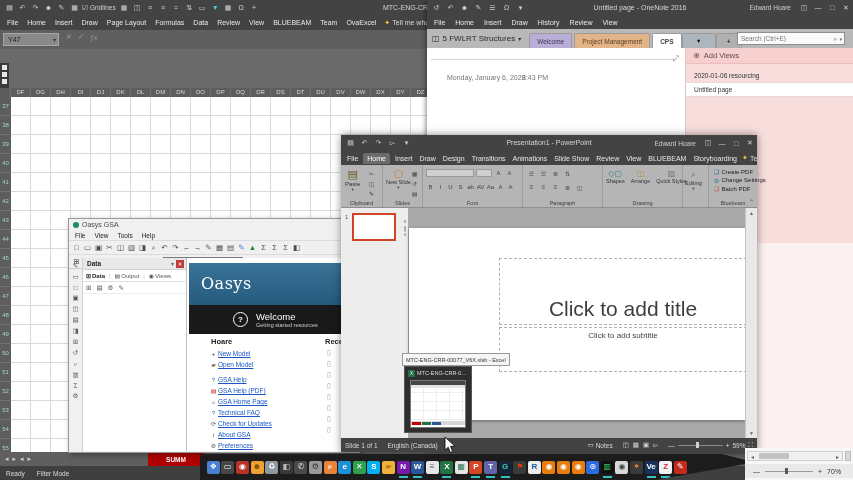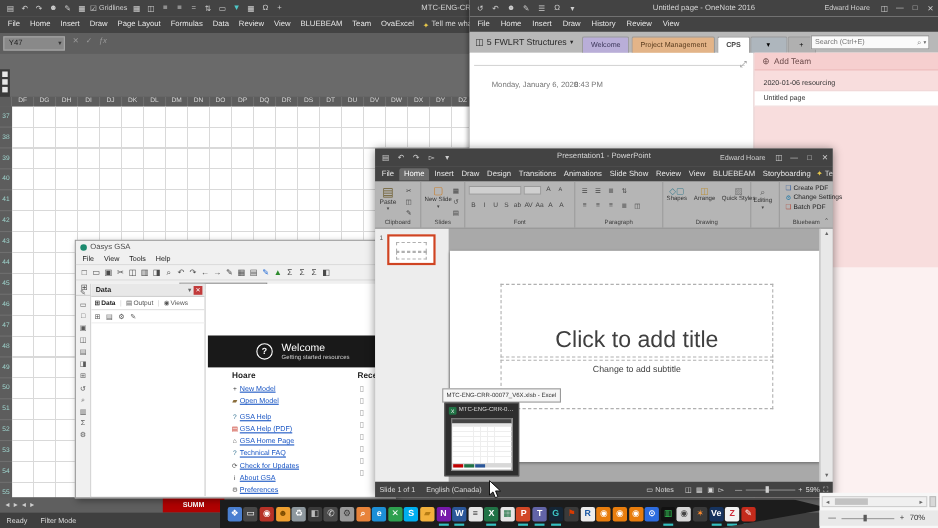--- a/index.html
+++ b/index.html
@@ -33,21 +33,21 @@
   
   .gsa-ico{width:11px;height:11px;font-size:7.5px;color:#4a4a4a;display:inline-flex;align-items:center;justify-content:center;}
   .gsa-link{display:flex;align-items:center;height:11px;}
   .gsa-link .glyph{width:9px;font-size:6px;text-align:center;color:#555;}
   .gsa-link .lbl{font-size:6.5px;color:#1a56c4;text-decoration:underline;white-space:nowrap;}
   .recent-doc{height:11px;font-size:7px;color:#999;}
   
   .tb-ico{position:relative;width:13px;height:13px;margin:0 .8px;border-radius:2px;display:inline-flex;align-items:center;justify-content:center;font-size:8px;font-weight:bold;color:#fff;flex:0 0 auto;}
   .tb-ico .g{line-height:1;}
   .tb-ico.running::after{content:"";position:absolute;left:2px;right:2px;bottom:-4px;height:2px;background:#35c1c1;}
-  .dash{border:1px dashed #b0b0b0;}
+  .dash{border:1px dashed #b0b0b0;margin-left:44px;}
 </style>
 </head>
 <body>
 
 <div id="screen">
 
   <div class="abs" style="inset:0;background:#6a6a6a;">
 
     <div class="abs flex o-titlebar" style="left:0;top:0;width:100%;height:15px;padding-left:4px;box-sizing:border-box;">
       <div class="flex qat" style="gap:2px;">
@@ -316,21 +316,21 @@
       <div class="abs" style="left:4px;top:11px;width:246px;height:1px;background:#d5d5d5;"></div>
       <span class="abs" style="left:20px;top:26px;font-size:7px;color:#757575;">Monday, January 6, 2020</span>
       <span class="abs" style="left:95px;top:26px;font-size:7px;color:#757575;">8:43 PM</span>
       <span class="abs" style="right:6px;top:6px;font-size:8px;color:#8a8a8a;">⤢</span>
     </div>
 
     <div class="abs" style="left:258px;top:48px;width:168px;height:404px;background:#fcf1f1;border-left:1px solid #e0c6c6;box-sizing:border-box;">
       <div style="background:#f8dddd;height:195px;">
         <div class="flex" style="height:15px;background:#f6cfcf;border-bottom:1px solid #eebdbd;padding-left:7px;gap:4px;">
           <span style="font-size:8px;color:#6b4a4a;">⊕</span>
-          <span style="font-size:7.5px;color:#6b4a4a;">Add Team</span>
+          <span style="font-size:7.5px;color:#6b4a4a;">Add Views</span>
         </div>
         <div style="height:5px;"></div>
         <div>
 
         <div class="on-page" style="background: rgb(248, 221, 221);">
               <span>2020-01-06 resourcing</span>
             </div>
             <div class="on-page" style="background: rgb(255, 255, 255);">
               <span>Untitled page</span>
             </div>
@@ -504,20 +504,23 @@
       <div class="flex" style="height:11px;border-bottom:1px solid #eee;padding-left:3px;gap:5px;">
 
       <span style="font-size:6.5px;color:#555;"><span>⊞</span></span>
           <span style="font-size:6.5px;color:#555;"><span>▤</span></span>
           <span style="font-size:6.5px;color:#555;"><span>⚙</span></span>
           <span style="font-size:6.5px;color:#555;"><span>✎</span></span>
         </div>
     </div>
 
     <div class="abs" style="left:118px;top:39px;right:0;bottom:1px;background:#fff;overflow:hidden;">
+      <div class="abs" style="left:2px;top:5px;right:4px;height:42px;background:linear-gradient(#3a7396,#255a7d);">
+        <span style="position:absolute;left:12px;top:11px;font-family:'DejaVu Serif',serif;font-size:16px;color:#fff;letter-spacing:.5px;">Oasys</span>
+      </div>
       <div class="abs flex" style="left:2px;top:47px;right:4px;height:29px;background:#191919;">
         <span style="margin-left:44px;width:13px;height:13px;border:1.5px solid #fff;border-radius:50%;display:inline-flex;align-items:center;justify-content:center;font-size:8px;font-weight:bold;color:#fff;">?</span>
         <span style="margin-left:8px;display:flex;flex-direction:column;">
           <span style="font-size:9.5px;color:#fff;">Welcome</span>
           <span style="font-size:5.5px;color:#cfcfcf;">Getting started resources</span>
         </span>
       </div>
       <span class="abs" style="left:24px;top:79px;font-size:7.5px;font-weight:bold;color:#222;">Hoare</span>
       <div class="abs" style="left:22px;top:90px;">
 
@@ -803,21 +806,21 @@
         <span class="abs dash" style="left:6px;top:14px;right:6px;height:5px;border-width:.5px;"></span>
       </div>
     </div>
 
     <div class="abs" style="left:67px;top:73px;right:12px;height:230px;background:#a9a9a9;">
       <div class="abs" style="left:1px;top:20px;width:336px;height:192px;background:#fff;box-shadow:0 1px 3px rgba(0,0,0,.4);">
         <div class="abs dash" style="left:46px;top:30px;width:248px;height:67px;display:flex;align-items:flex-end;justify-content:center;padding-bottom:3px;box-sizing:border-box;">
           <span style="font-size:21px;color:#3f3f3f;font-weight:300;white-space:nowrap;">Click to add title</span>
         </div>
         <div class="abs dash" style="left:46px;top:99px;width:248px;height:45px;display:flex;justify-content:center;padding-top:3px;box-sizing:border-box;">
-          <span style="font-size:8px;color:#3f3f3f;">Change to add subtitle</span>
+          <span style="font-size:8px;color:#3f3f3f;">Click to add subtitle</span>
         </div>
       </div>
     </div>
 
     <div class="abs" style="right:0;top:73px;width:12px;height:230px;background:#e8e8e8;border-left:1px solid #c4c4c4;box-sizing:border-box;">
       <span class="abs" style="left:3px;top:2px;font-size:5px;color:#666;">▲</span>
       <span class="abs" style="left:3px;bottom:2px;font-size:5px;color:#666;">▼</span>
     </div>
 
     <div class="abs flex" style="left:0;top:303px;width:100%;height:14px;background:#434343;color:#d8d8d8;font-size:6.5px;padding:0 4px;box-sizing:border-box;gap:10px;">

